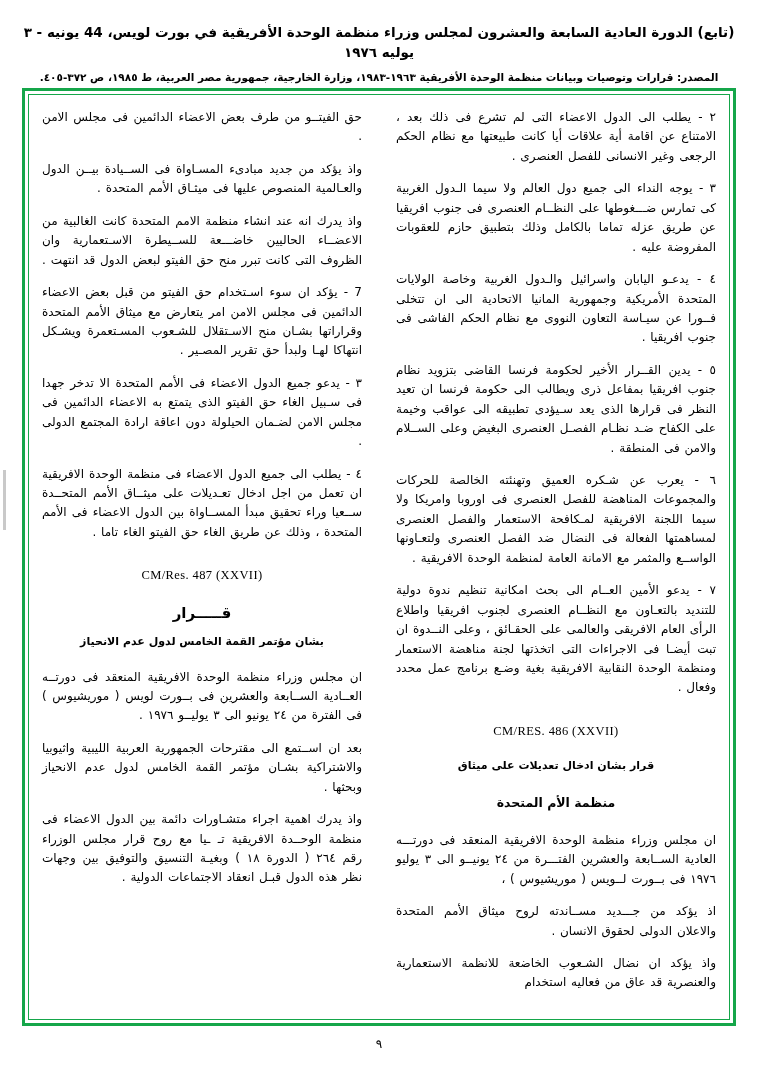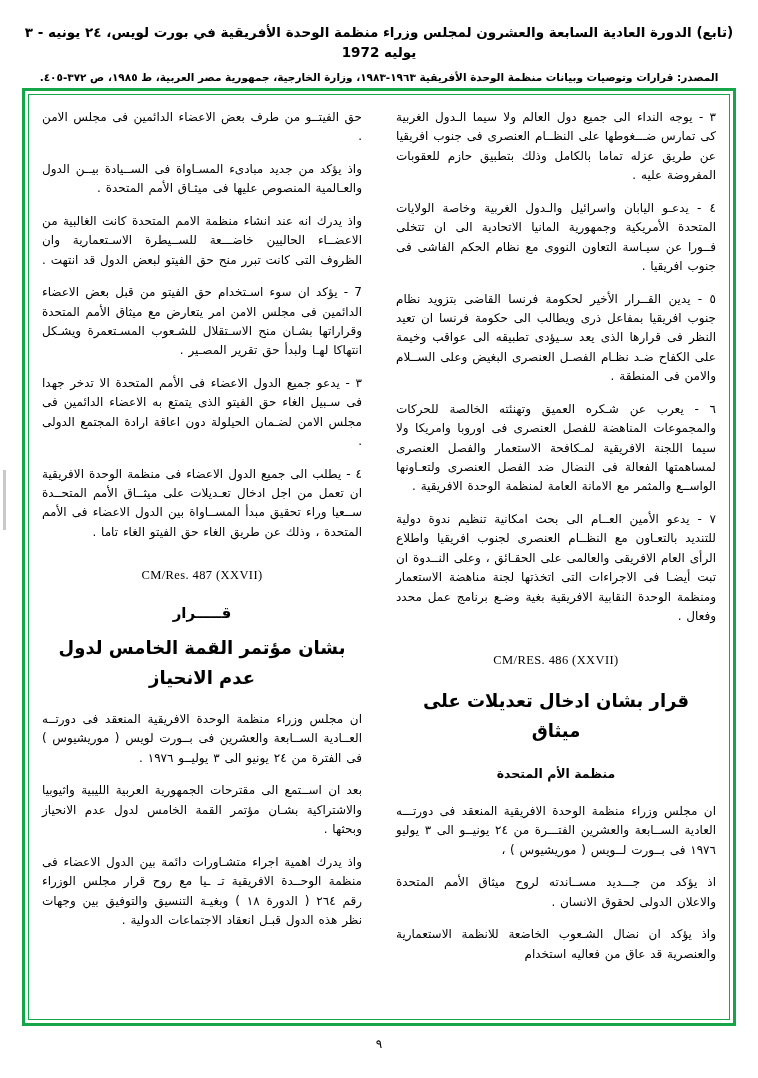--- a/index.html
+++ b/index.html
@@ -100,21 +100,21 @@
   }
   .res-title {
     font-size: 15px;
     font-weight: bold;
     text-align: center;
     line-height: 1.7;
     margin-bottom: 6px;
     letter-spacing: 2px;
   }
   .res-sub {
-    font-size: 18px;
+    font-size: 11px;
     font-weight: bold;
     text-align: center;
     line-height: 1.7;
     margin-bottom: 16px;
   }
   .res-sub2 {
     font-size: 12.5px;
     font-weight: bold;
     text-align: center;
     line-height: 1.7;
@@ -137,33 +137,34 @@
     height: 60px;
     background: #c9c9c9;
   }
 </style>
 </head>
 <body>
 
 <div class="page">
 
   <div class="header">
-    <div class="header-title">(تابع) الدورة العادية السابعة والعشرون لمجلس وزراء منظمة الوحدة الأفريقية في بورت لويس، ٢٤ يونيه - ٣ يوليه 1972</div>
+    <div class="header-title">(تابع) الدورة العادية السابعة والعشرون لمجلس وزراء منظمة الوحدة الأفريقية في بورت لويس، 44 يونيه - ٣ يوليه ١٩٧٦</div>
     <div class="header-source">المصدر: قرارات وتوصيات وبيانات منظمة الوحدة الأفريقية ١٩٦٣-١٩٨٣، وزارة الخارجية، جمهورية مصر العربية، ط ١٩٨٥، ص ٣٧٢-٤٠٥.</div>
   </div>
 
   <div class="frame">
     <div class="inner-frame"></div>
   </div>
 
   <div class="side-mark"></div>
 
   <div class="columns">
 
     <div class="col col-right">
+      <div class="para">٢ - يطلب الى الدول الاعضاء التى لم تشرع فى ذلك بعد ، الامتناع عن اقامة أية علاقات أيا كانت طبيعتها مع نظام الحكم الرجعى وغير الانسانى للفصل العنصرى .</div>
       <div class="para">٣ - يوجه النداء الى جميع دول العالم ولا سيما الـدول الغربية كى تمارس ضـــغوطها على النظــام العنصرى فى جنوب افريقيا عن طريق عزله تماما بالكامل وذلك بتطبيق حازم للعقوبات المفروضة عليه .</div>
       <div class="para">٤ - يدعـو اليابان واسرائيل والـدول الغربية وخاصة الولايات المتحدة الأمريكية وجمهورية المانيا الاتحادية الى ان تتخلى فــورا عن سيـاسة التعاون النووى مع نظام الحكم الفاشى فى جنوب افريقيا .</div>
       <div class="para">٥ - يدين القــرار الأخير لحكومة فرنسا القاضى بتزويد نظام جنوب افريقيا بمفاعل ذرى ويطالب الى حكومة فرنسا ان تعيد النظر فى قرارها الذى يعد سـيؤدى تطبيقه الى عواقب وخيمة على الكفاح ضـد نظـام الفصـل العنصرى البغيض وعلى الســلام والامن فى المنطقة .</div>
       <div class="para">٦ - يعرب عن شـكره العميق وتهنئته الخالصة للحركات والمجموعات المناهضة للفصل العنصرى فى اوروبا وامريكا ولا سيما اللجنة الافريقية لمـكافحة الاستعمار والفصل العنصرى لمساهمتها الفعالة فى النضال ضد الفصل العنصرى ولتعـاونها الواســع والمثمر مع الامانة العامة لمنظمة الوحدة الافريقية .</div>
       <div class="para">٧ - يدعو الأمين العــام الى بحث امكانية تنظيم ندوة دولية للتنديد بالتعـاون مع النظــام العنصرى لجنوب افريقيا واطلاع الرأى العام الافريقى والعالمى على الحقـائق ، وعلى النــدوة ان تبت أيضـا فى الاجراءات التى اتخذتها لجنة مناهضة الاستعمار ومنظمة الوحدة النقابية الافريقية بغية وضـع برنامج عمل محدد وفعال .</div>
 
       <div class="res-id">CM/RES. 486 (XXVII)</div>
       <div class="res-sub">قرار بشان ادخال تعديلات على ميثاق</div>
       <div class="res-sub2">منظمة الأم المتحدة</div>
 

